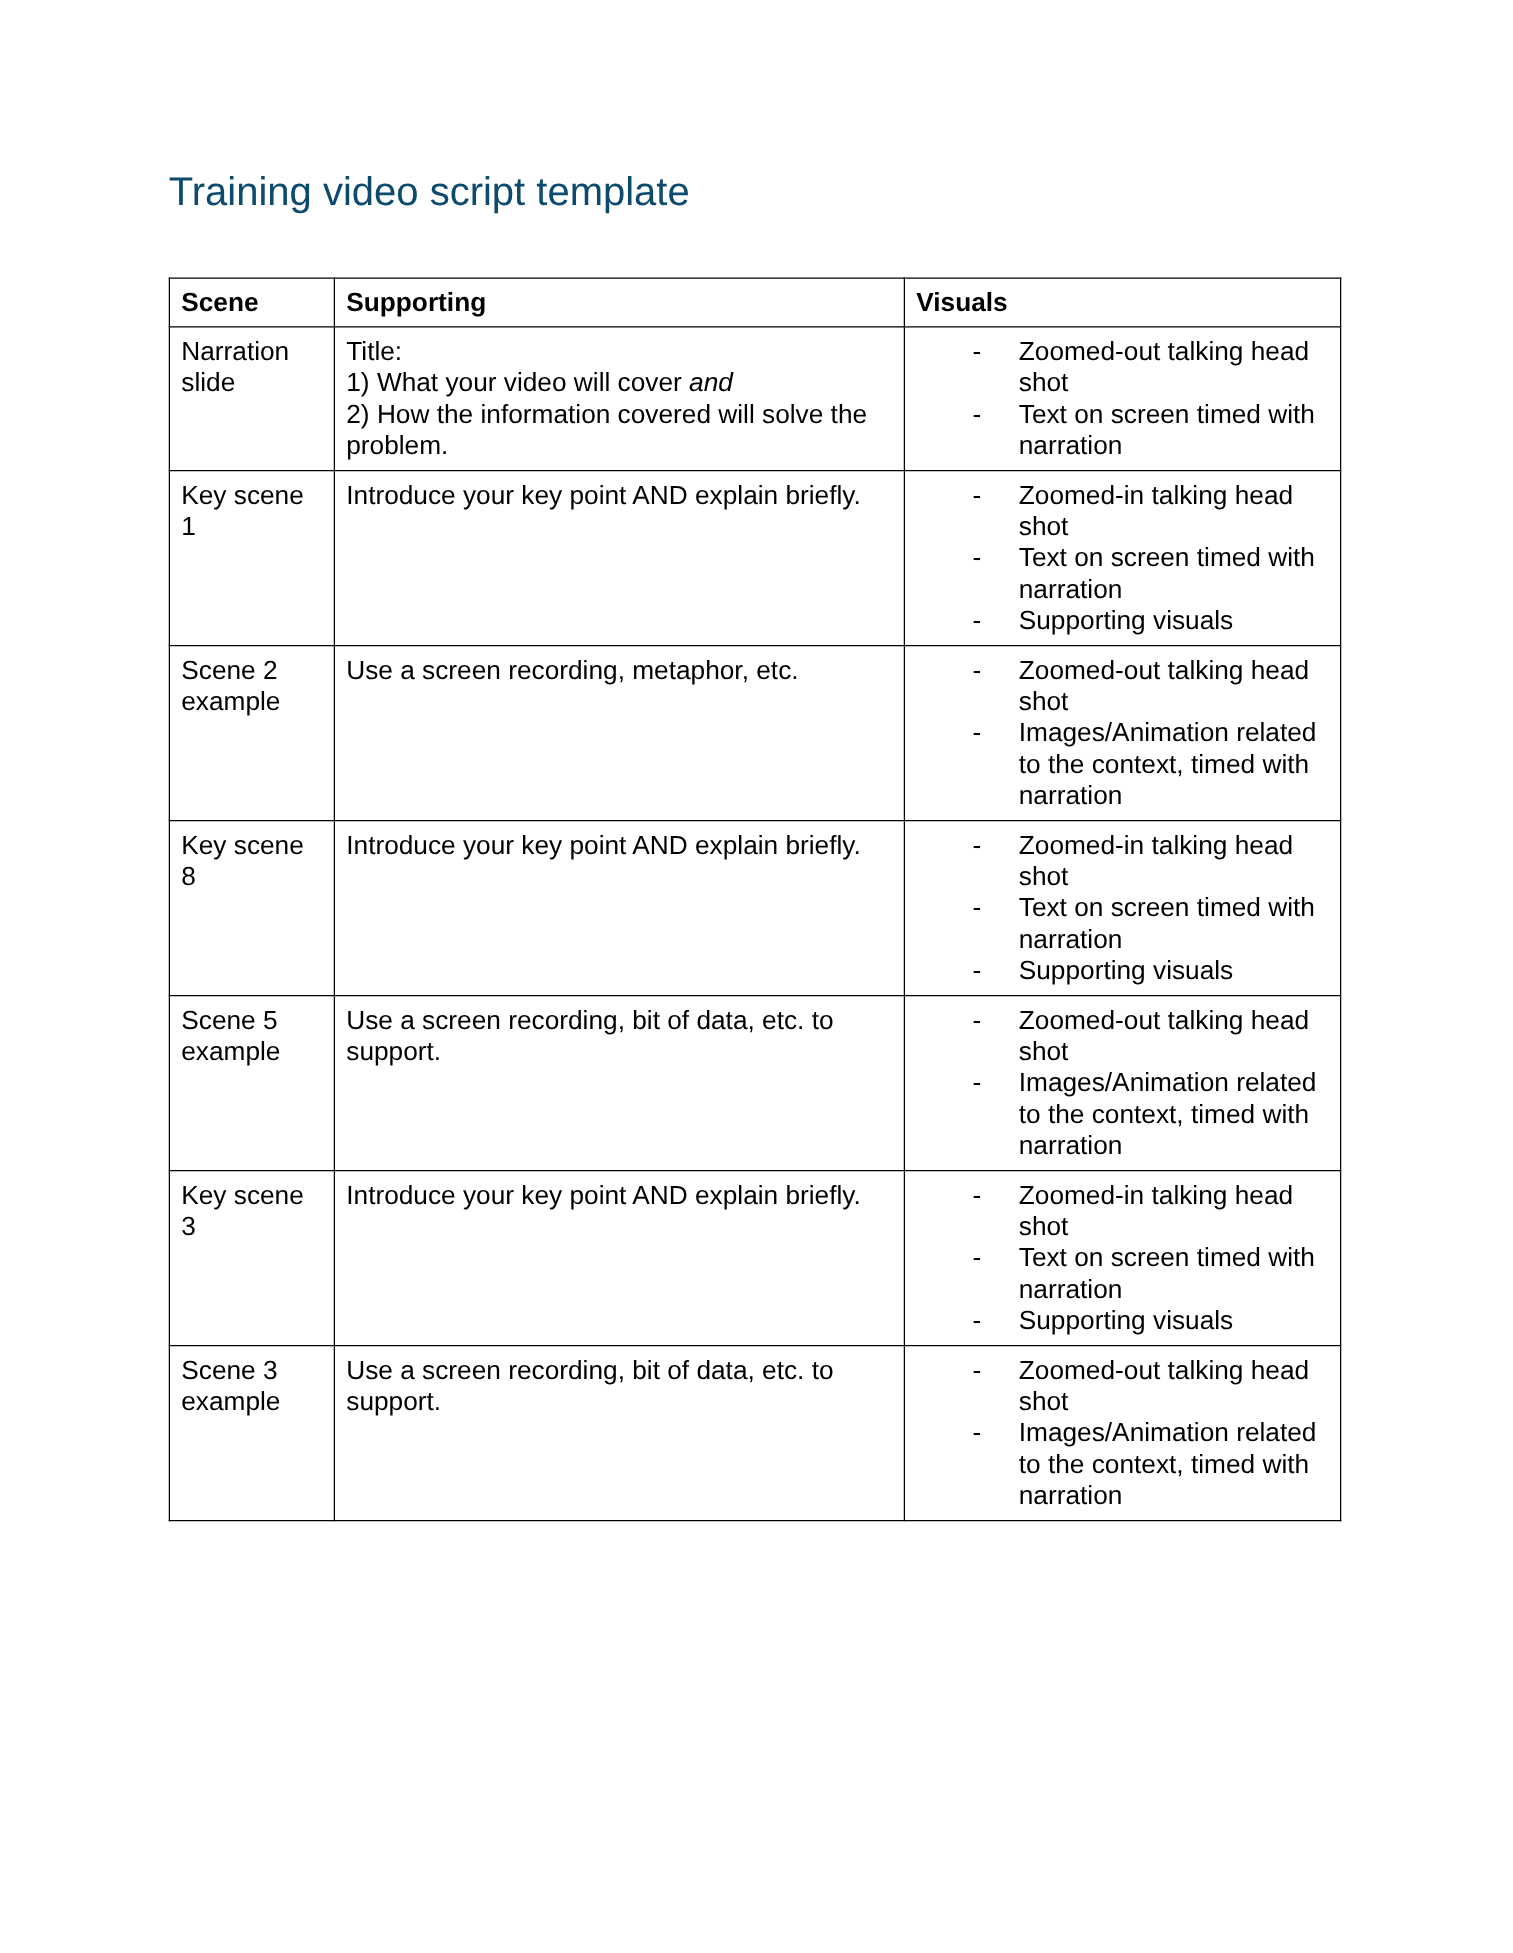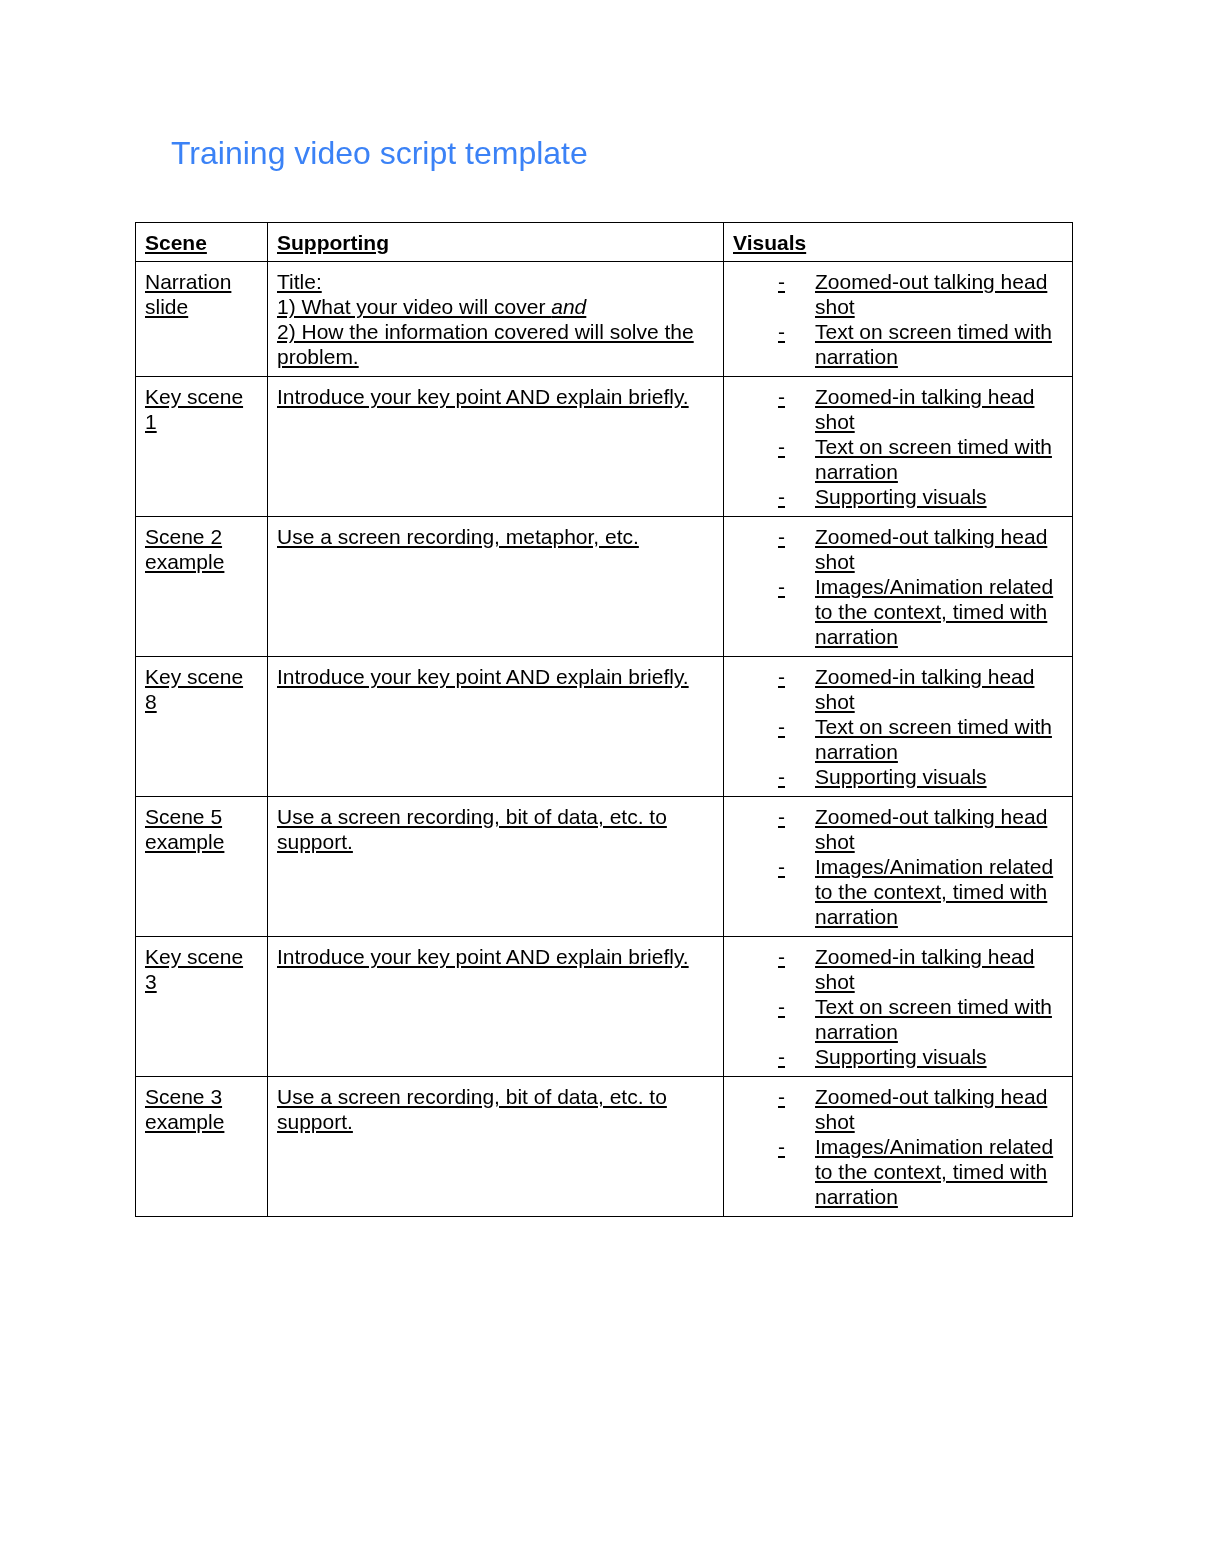--- a/index.html
+++ b/index.html
@@ -27,21 +27,20 @@
     line-height: 38px;
     margin: 0 0 50px 0;
     letter-spacing: 0;
   }
   table.script-table {
     border-collapse: collapse;
     table-layout: fixed;
     width: 937px;
     font-size: 21px;
     line-height: 25px;
-    text-decoration: underline;
   }
   table.script-table col.c-scene     { width: 132px; }
   table.script-table col.c-narration { width: 456px; }
   table.script-table col.c-visuals   { width: 349px; }
   table.script-table th,
   table.script-table td {
     border: 1.5px solid #000000;
     vertical-align: top;
     text-align: left;
     padding: 7px 12px 7px 9px;
@@ -71,21 +70,21 @@
   ul.visuals-list .bullet-text {
     flex: 1;
   }
   .narration-line { min-height: 25px; }
   .seg-italic { font-style: italic; }
 </style>
 </head>
 <body>
 
 <div class="page">
-  <h1 class="doc-title" style="color: #3b82f6; margin-left: 36px;">Training video script template</h1>
+  <h1 class="doc-title" style="color: #0c4a6e;">Training video script template</h1>
 
   <table class="script-table">
     <colgroup>
       <col class="c-scene">
       <col class="c-narration">
       <col class="c-visuals">
     </colgroup>
     <thead>
       <tr>
           <th>Scene</th>

